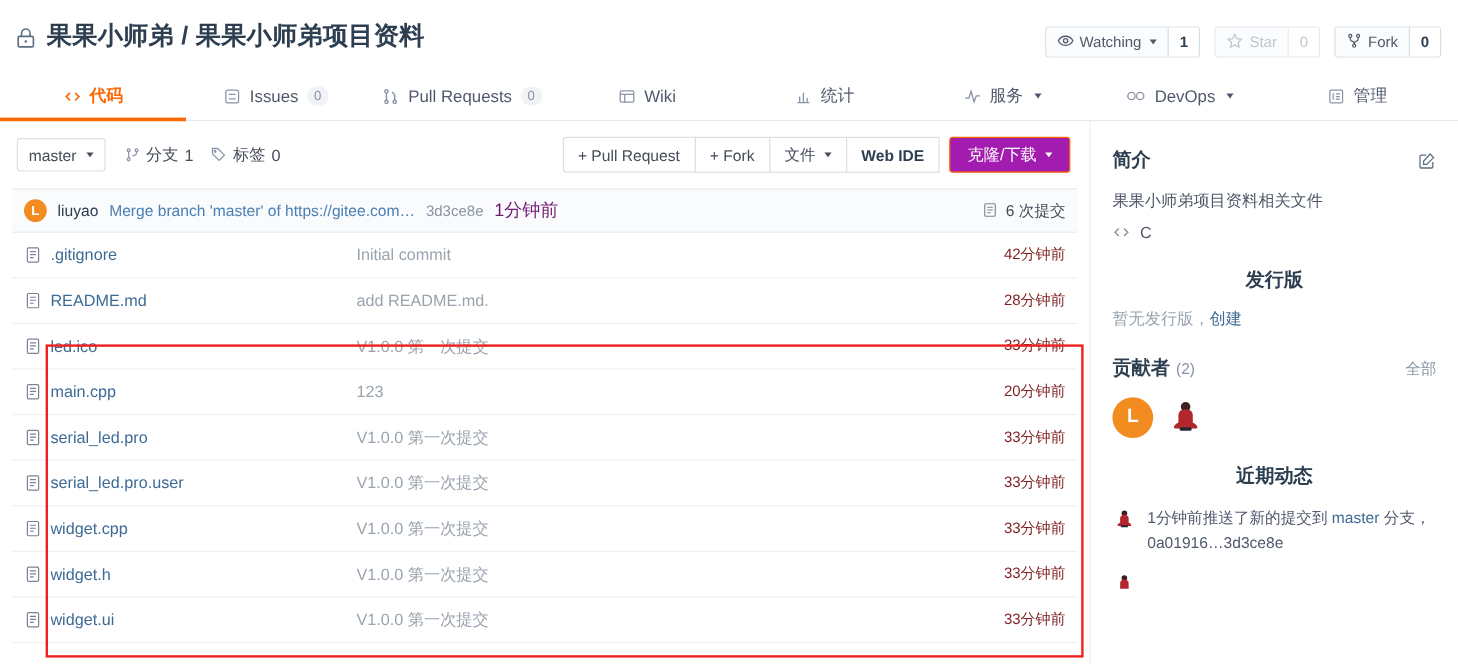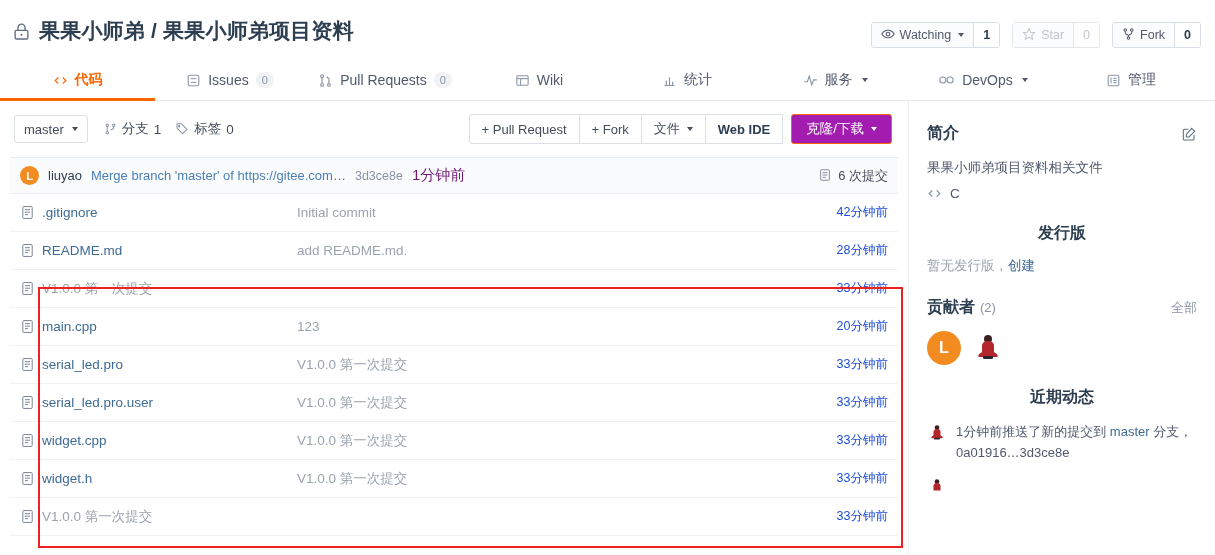--- a/index.html
+++ b/index.html
@@ -139,21 +139,21 @@
   
   .file-list { position: relative; margin: 0 2px; }
   .file-row {
     display: flex; align-items: center;
     height: 38px; border-bottom: 1px solid #eef1f4;
     font-size: 13.5px; padding: 0 10px;
   }
   .file-row .fico { color: #7b8494; display: inline-flex; width: 22px; flex: 0 0 22px; }
   .file-name { color: #3e6b96; width: 255px; overflow: hidden; text-overflow: ellipsis; white-space: nowrap; }
   .file-msg { color: #9aa3ae; flex: 1; overflow: hidden; text-overflow: ellipsis; white-space: nowrap; }
-  .file-time { color: #1d4ed8; font-size: 12.5px; text-align: right; white-space: nowrap; }
+  .file-time { color: #7f1d1d; font-size: 12.5px; text-align: right; white-space: nowrap; }
 
   
   .redbox {
     position: absolute; left: 38px; top: 287px; width: 865px; height: 261px;
     border: 2.5px solid #ef2020; pointer-events: none; z-index: 5;
   }
 
   
   .side-sec { margin-bottom: 22px; }
   .side-title {
@@ -440,20 +440,21 @@
 
         <div class="file-row">
           <span class="fico">
               <svg width="15" height="15" viewBox="0 0 24 24" fill="none" stroke="currentColor" stroke-width="1.6">
                 <rect x="4.5" y="2.5" width="15" height="19" rx="1.5"></rect>
                 <line x1="8" y1="7.5" x2="16" y2="7.5"></line>
                 <line x1="8" y1="11.5" x2="16" y2="11.5"></line>
                 <line x1="8" y1="15.5" x2="13" y2="15.5"></line>
               </svg>
             </span>
+          <span class="file-name">led.ico</span>
           <span class="file-msg">V1.0.0 第一次提交</span>
           <span class="file-time">33分钟前</span>
         </div>
 
         <div class="file-row">
           <span class="fico">
               <svg width="15" height="15" viewBox="0 0 24 24" fill="none" stroke="currentColor" stroke-width="1.6">
                 <rect x="4.5" y="2.5" width="15" height="19" rx="1.5"></rect>
                 <line x1="8" y1="7.5" x2="16" y2="7.5"></line>
                 <line x1="8" y1="11.5" x2="16" y2="11.5"></line>
@@ -523,20 +524,21 @@
 
         <div class="file-row">
           <span class="fico">
               <svg width="15" height="15" viewBox="0 0 24 24" fill="none" stroke="currentColor" stroke-width="1.6">
                 <rect x="4.5" y="2.5" width="15" height="19" rx="1.5"></rect>
                 <line x1="8" y1="7.5" x2="16" y2="7.5"></line>
                 <line x1="8" y1="11.5" x2="16" y2="11.5"></line>
                 <line x1="8" y1="15.5" x2="13" y2="15.5"></line>
               </svg>
             </span>
+          <span class="file-name">widget.ui</span>
           <span class="file-msg">V1.0.0 第一次提交</span>
           <span class="file-time">33分钟前</span>
         </div>
 
       </div>
     </div>
 
     <div class="side-col">
 
       <div class="side-sec">

